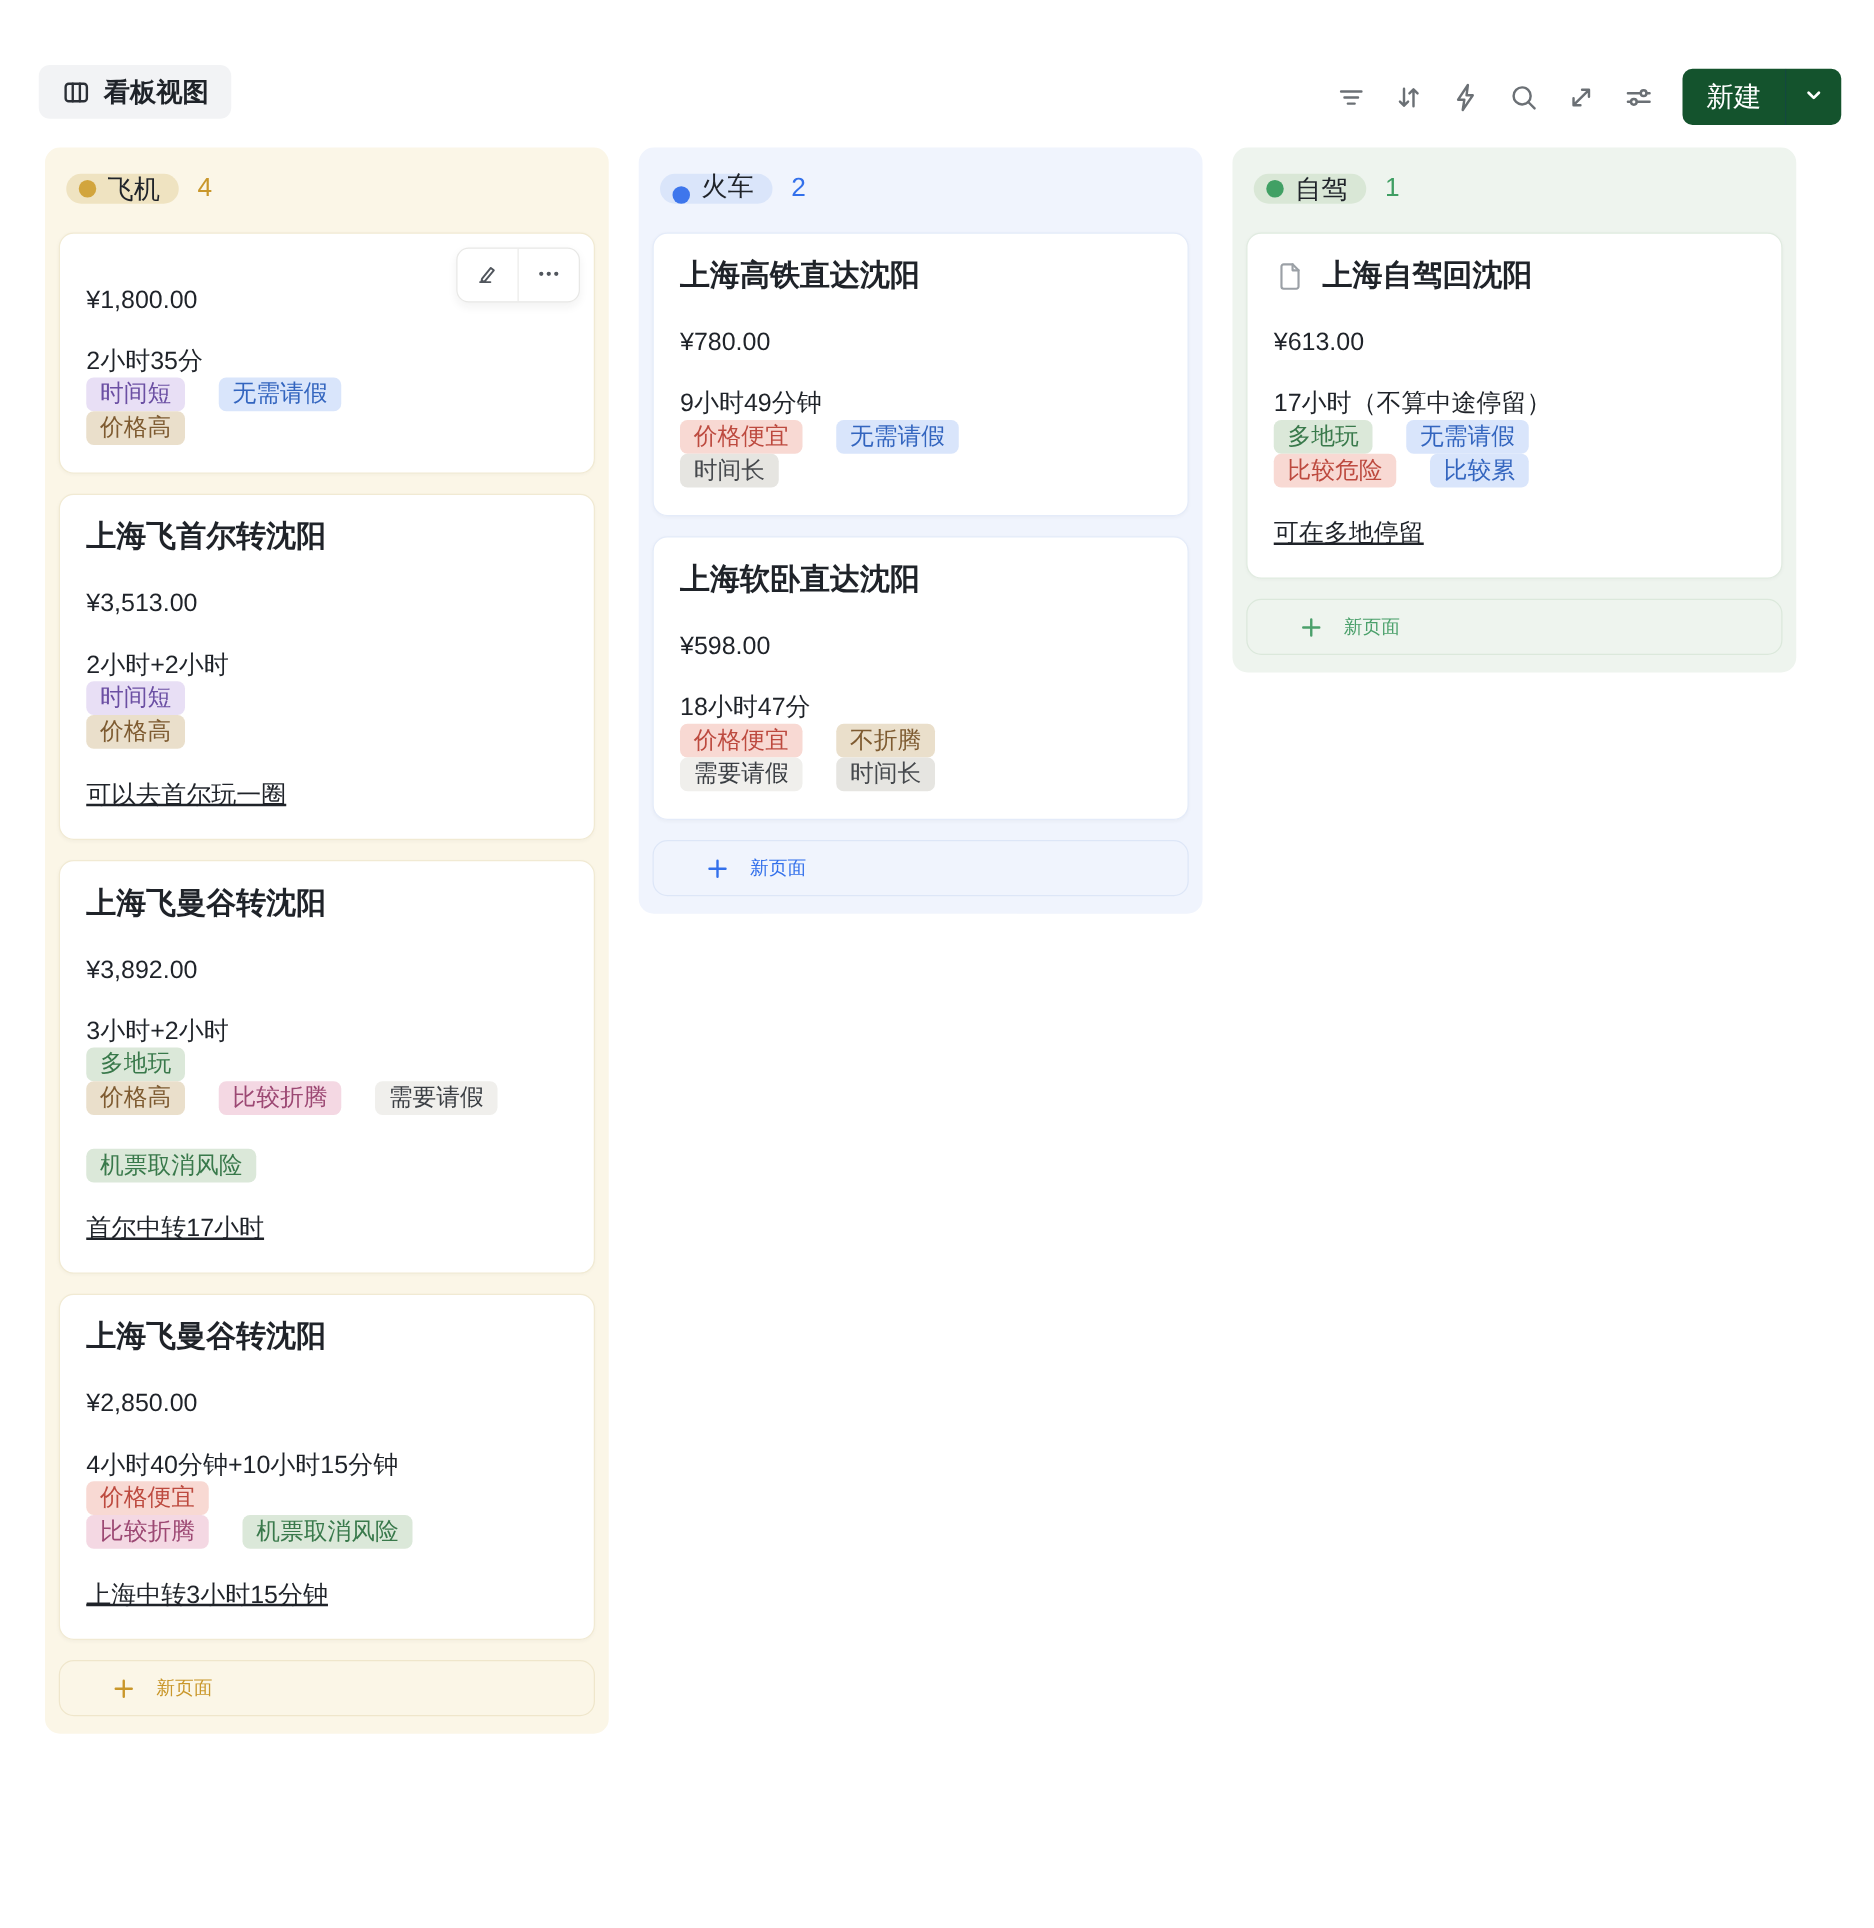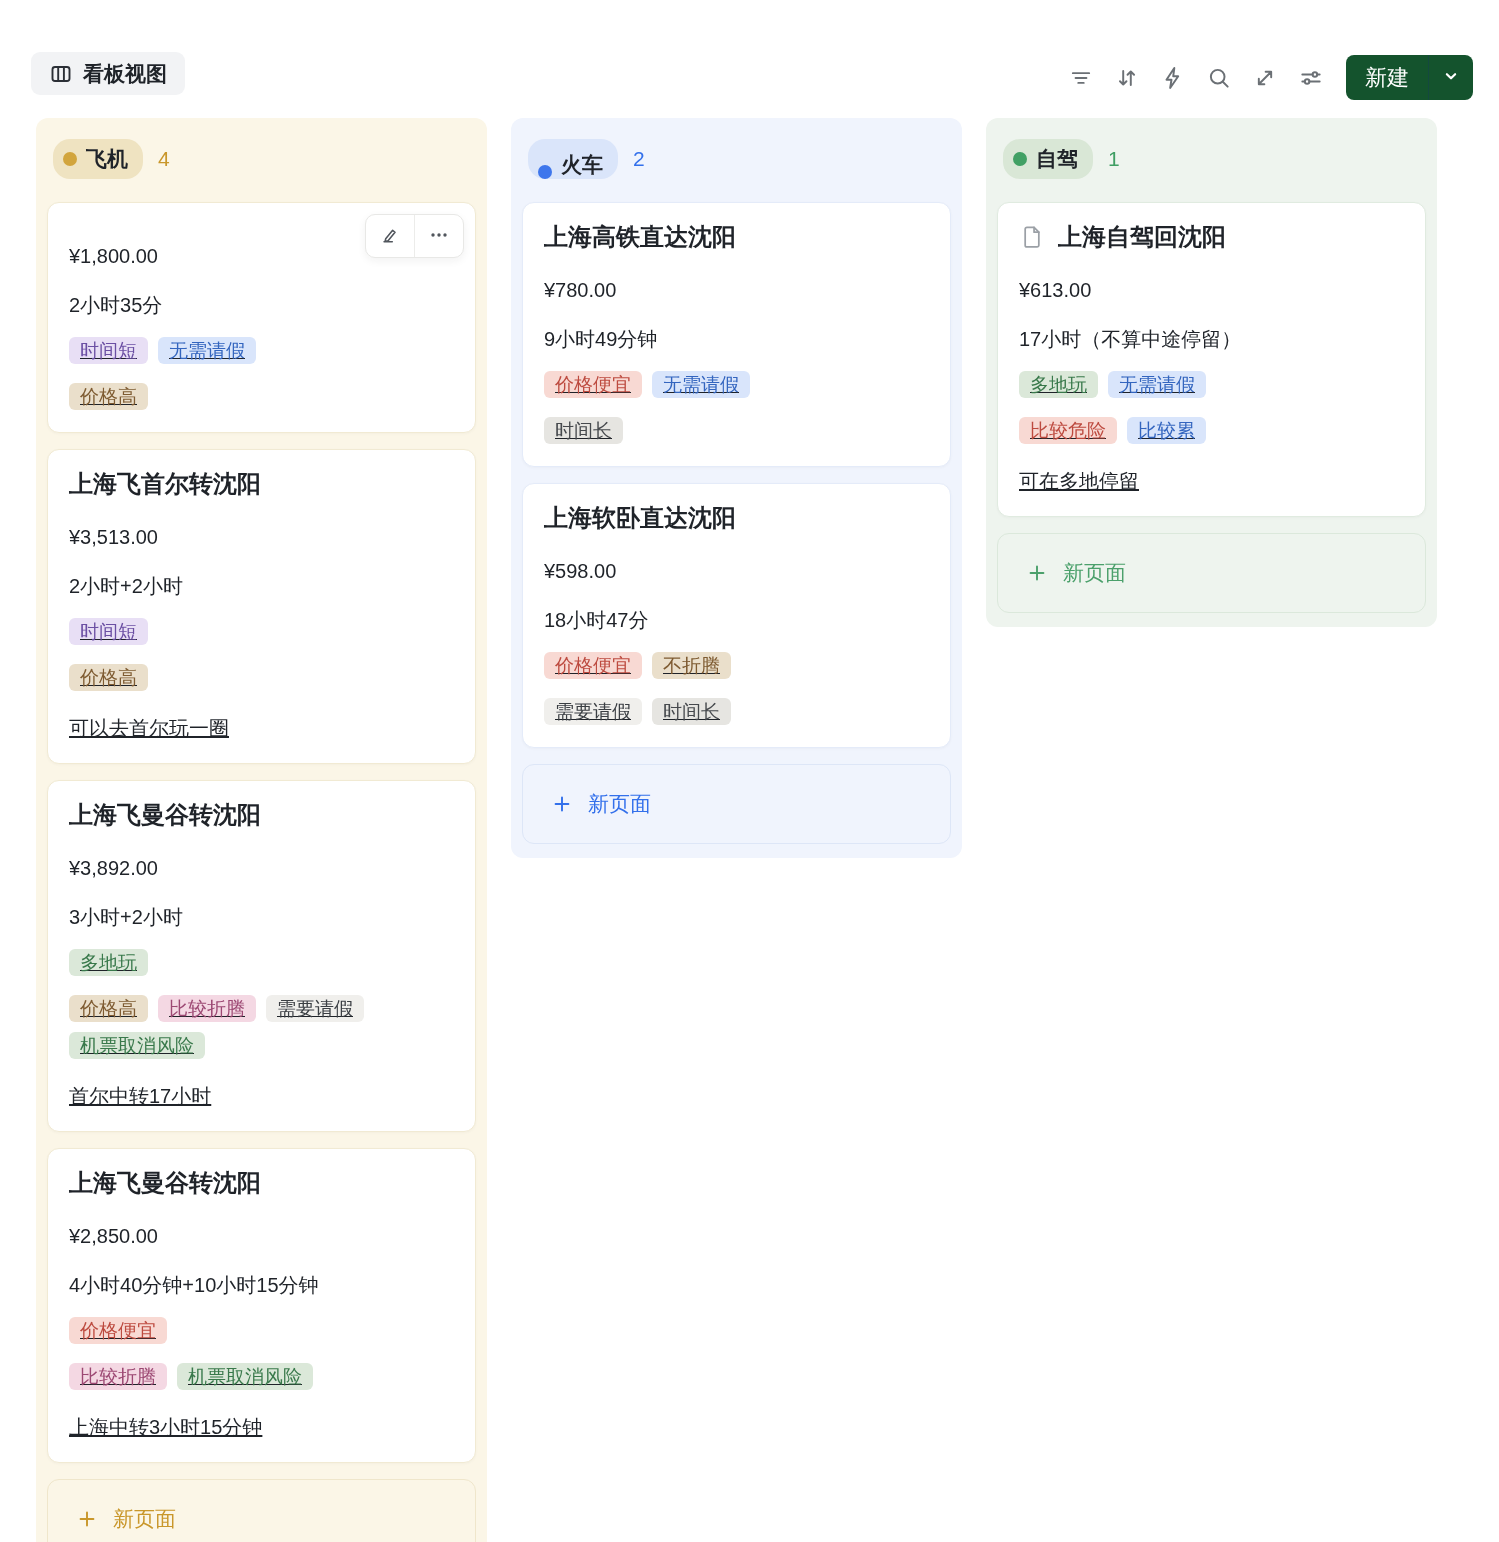--- a/index.html
+++ b/index.html
@@ -40,43 +40,43 @@
     align-items:center;justify-content:center;cursor:pointer;padding:0;
   }
   
   .board{position:absolute;top:118px;left:36px;display:flex;gap:24px;align-items:flex-start;}
   .column{
     width:451px;border-radius:12px;box-sizing:border-box;
     padding:21px 11px 14px;
   }
   .col-header{display:flex;align-items:center;margin:0 6px 23px;}
   .pill{
-    display:inline-flex;align-items:center;gap:9px;height:40px;
-    padding:0 15px 0 10px;border-radius:17px;font-size:21px;font-weight:700;
+    display:inline-flex;align-items:center;gap:9px;height:24px;
+    padding:0 15px 0 10px;border-radius:17px;font-size:21px;font-weight:400;
     color:#1f2329;cursor:pointer;
   }
   .dot{width:14px;height:14px;border-radius:50%;}
   .count{margin-left:15px;font-size:21px;font-weight:500;}
   .card{
     position:relative;background:#ffffff;border:1px solid var(--card-border,#eee);
     border-radius:12px;padding:17px 21px 22px;margin-bottom:16px;
     box-shadow:0 1px 3px rgba(31,35,41,0.03);cursor:pointer;box-sizing:border-box;
   }
   .card-title{
     font-size:24px;font-weight:600;line-height:34px;color:#1f2329;
     display:flex;align-items:center;gap:13px;
   }
   .field{margin-top:23px;font-size:20px;line-height:26px;color:#1f2329;}
-  .tags{margin-top:19px;display:flex;flex-wrap:wrap;gap:10px;text-decoration:underline;}
+  .tags{display:flex;flex-wrap:wrap;gap:27px;}
   .tag{font-size:19px;line-height:19px;padding:4px 11px;border-radius:6px;cursor:pointer;}
   .note{margin-top:24px;font-size:20px;line-height:26px;color:#1f2329;text-decoration:underline;}
   .new-page{
-    height:80px;border:1px solid;border-radius:12px;background:transparent;
-    display:flex;align-items:center;gap:15px;padding:0 0 0 28px;
-    font-size:21px;font-weight:500;cursor:pointer;width:100%;box-sizing:border-box;
+    height:45px;border:1px solid;border-radius:12px;background:transparent;
+    display:flex;align-items:center;gap:15px;padding:0 0 0 40px;
+    font-size:15px;font-weight:500;cursor:pointer;width:100%;box-sizing:border-box;
     font-family:inherit;
   }
   .new-page svg{display:block;}
   
   .card-toolbar{
     position:absolute;top:11px;right:11px;display:flex;align-items:stretch;
     background:#ffffff;border:1px solid #e8e8e6;border-radius:10px;
     box-shadow:0 3px 8px rgba(31,35,41,0.06);overflow:hidden;height:42px;
   }
   .card-toolbar button{

